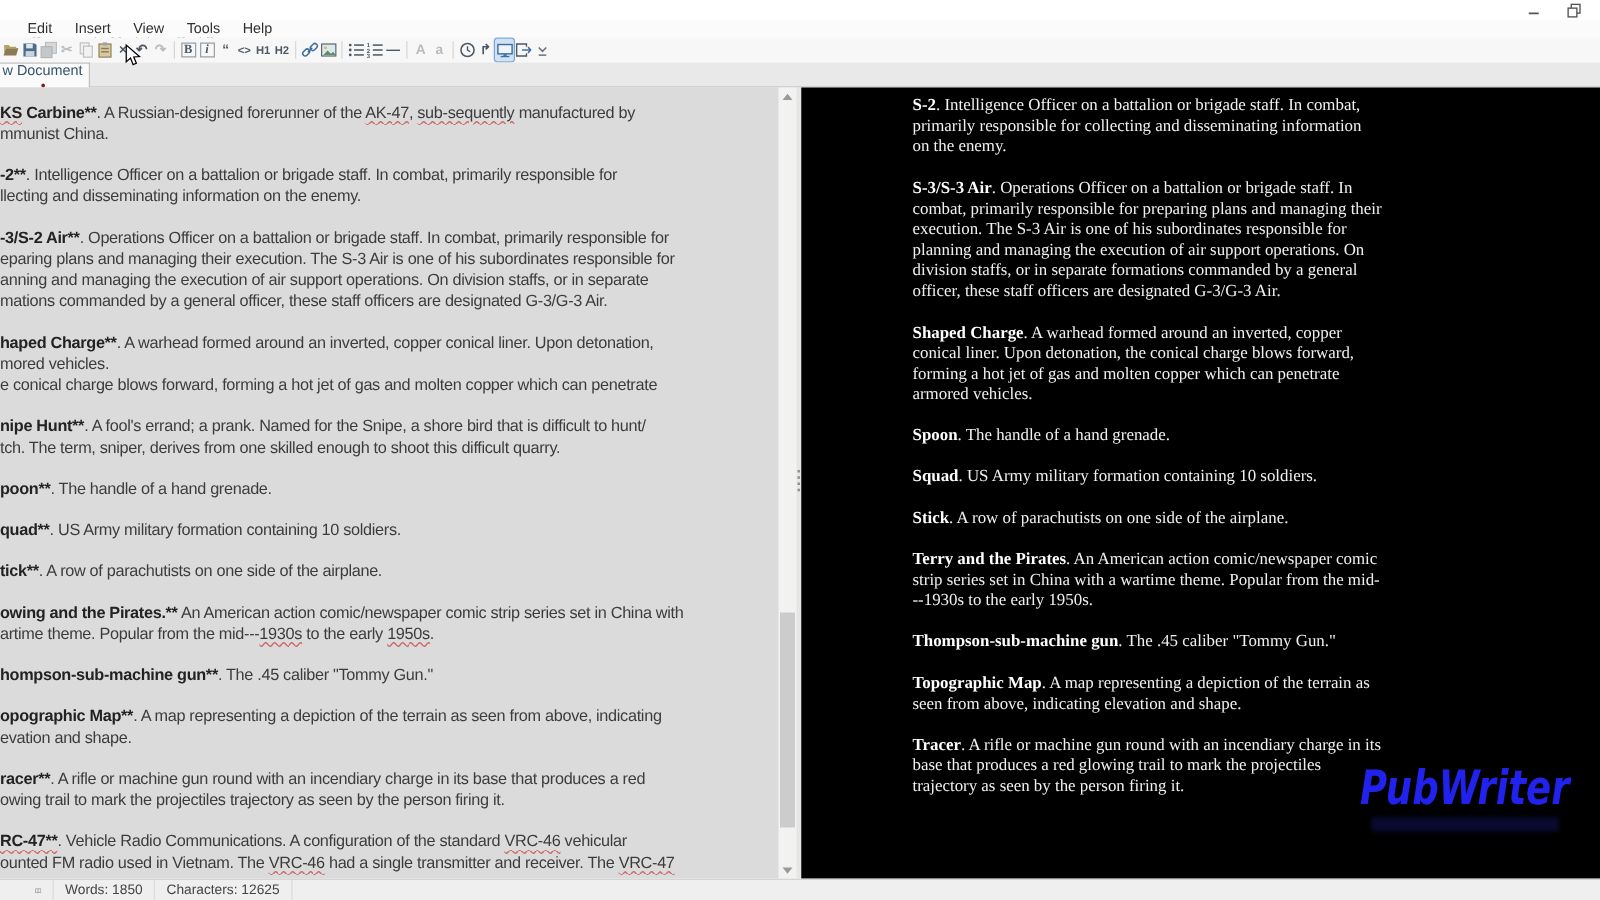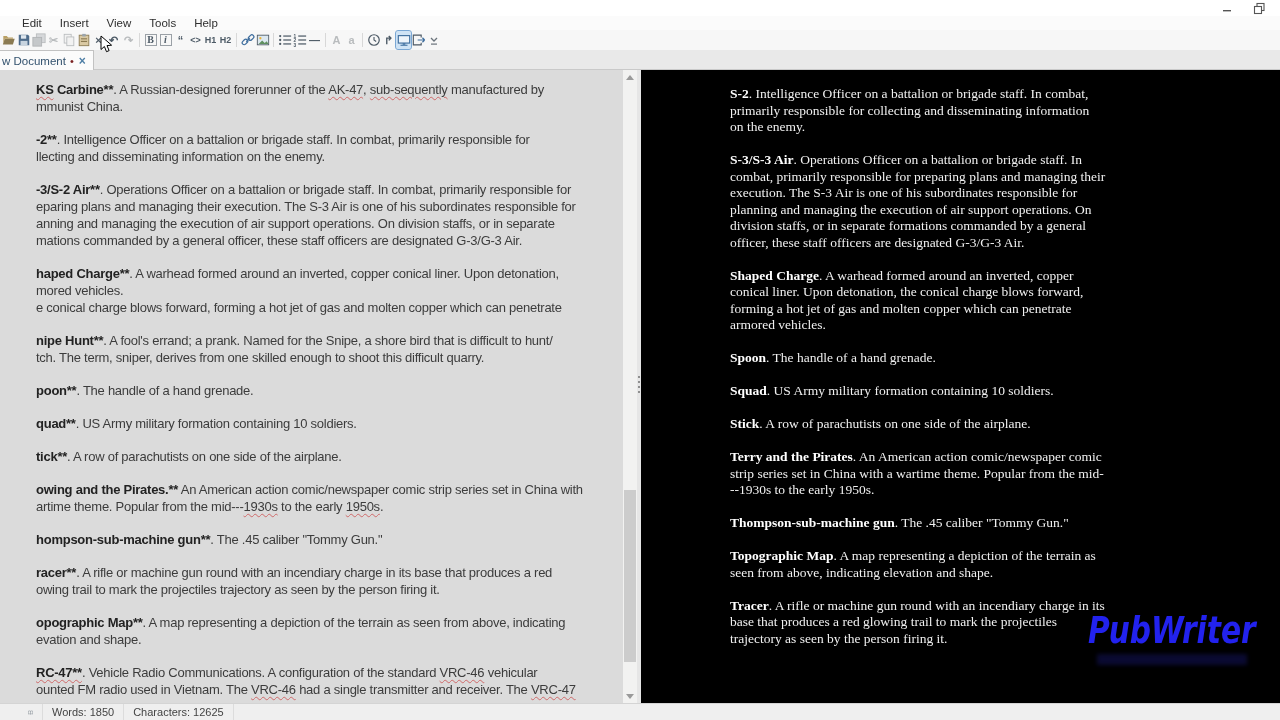--- a/index.html
+++ b/index.html
@@ -32,28 +32,28 @@
   .tb-ic.boxed { border:1px solid #9aa0a6; width:12px; height:12px; font-family:"Liberation Serif",serif;
                  font-size:10px; line-height:10px; }
   .tb-ic.italic { font-style:italic; }
   .tb-ic.small { font-size:9px; }
   .tb-sep { width:1px; height:14px; background:#d8d8d8; margin:0 3px; flex:0 0 auto; }
 
   #tabstrip { position:absolute; left:0; top:50px; width:1280px; height:20px; background:#e9e9e9;
               border-bottom:1px solid #c9c9c9; }
   #tab-active { position:absolute; left:0; top:0; height:20px; background:#fbfbfb;
                 border:1px solid #c2c2c2; border-bottom:none; border-left:none;
-                display:flex; align-items:center; padding:0 5px 0 2px; font-size:11.5px; color:#33526e; }
+                display:flex; align-items:center; padding:0 5px 0 2px; font-size:11.5px; color:#33526e;flex-direction:column; }
   #tab-dot { color:#7a2020; font-size:11px; margin:0 3px 0 4px; }
   #tab-close { color:#4e7fa6; font-weight:bold; font-size:12px; line-height:12px; padding:0 2px; }
 
   
   #editor { position:absolute; left:0; top:70px; width:623px; height:633px; background:#dbdbdb;
             overflow:hidden; padding-top:11px; }
-  .eline { white-space:nowrap; font-size:13px; letter-spacing:-0.25px; line-height:17px; color:#3c3c3c;margin-left:36px; }
+  .eline { white-space:nowrap; font-size:13px; letter-spacing:-0.25px; line-height:17px; color:#3c3c3c; }
   .eline .b { font-weight:bold; color:#222; }
   .eline .sp { text-decoration:underline; text-decoration-style:wavy; text-decoration-color:#cf6a6a;
                text-decoration-thickness:1px; text-underline-offset:2px; }
   .epara { margin-bottom:16px; }
 
   
   #vscroll { position:absolute; left:623px; top:70px; width:14px; height:633px; background:#f2f2f1; }
   #vs-up, #vs-down { position:absolute; left:0; width:14px; height:14px; display:flex;
                      align-items:center; justify-content:center; }
   #vs-up { top:0; } #vs-down { bottom:0; }
@@ -62,21 +62,21 @@
   .tri-down { width:0; height:0; border-left:4px solid transparent; border-right:4px solid transparent;
               border-top:5px solid #9a9a9a; }
   #vs-thumb { position:absolute; left:1px; top:420px; width:12px; height:172px; background:#cccccc; }
   #splitter { position:absolute; left:637px; top:70px; width:4px; height:633px; background:#e6e6e6; }
   #grip { position:absolute; left:1px; top:306px; width:2px; }
   #grip i { display:block; width:2px; height:2px; background:#8f8f8f; margin-bottom:3px; }
 
   
   #preview { position:absolute; left:641px; top:70px; width:639px; height:633px; background:#000;
              overflow:hidden; }
-  #preview-inner { margin-left:89px; width:376px; padding-top:16px;
+  #preview-inner { margin-left:89px; width:376px; padding-top:6px;
                    font-family:"Liberation Serif","DejaVu Serif",serif; font-size:13.5px;
                    line-height:16.5px; color:#f0f0f0; }
   .ppara { margin-bottom:16.5px; }
   .ppara strong { color:#fff; }
 
   
   #wm-glow { position:absolute; left:1075px; top:612px; width:200px; height:55px;
              background:radial-gradient(ellipse at center, rgba(0,0,0,0.95) 40%, rgba(0,0,0,0) 75%); }
   #watermark { position:absolute; left:1088px; top:608px; font-size:38px; font-weight:bold;
                font-style:italic; color:#2222ee; letter-spacing:0px; white-space:nowrap;
@@ -340,26 +340,26 @@
           <div class="eline"><span class="b">tick**</span><span>. A row of parachutists on one side of the airplane.</span></div>
         </div>
         <div class="epara">
           <div class="eline"><span class="b">owing and the Pirates.**</span><span> An American action comic/newspaper comic strip series set in China with</span></div>
           <div class="eline"><span>artime theme. Popular from the mid---</span><span class="sp">1930s</span><span> to the early </span><span class="sp">1950s</span><span>.</span></div>
         </div>
         <div class="epara">
           <div class="eline"><span class="b">hompson-sub-machine gun**</span><span>. The .45 caliber "Tommy Gun."</span></div>
         </div>
         <div class="epara">
+          <div class="eline"><span class="b">opographic Map**</span><span>. A map representing a depiction of the terrain as seen from above, indicating</span></div>
+          <div class="eline"><span>evation and shape.</span></div>
+        </div>
+        <div class="epara">
           <div class="eline"><span class="b">racer**</span><span>. A rifle or machine gun round with an incendiary charge in its base that produces a red</span></div>
           <div class="eline"><span>owing trail to mark the projectiles trajectory as seen by the person firing it.</span></div>
-        </div>
-        <div class="epara">
-          <div class="eline"><span class="b">opographic Map**</span><span>. A map representing a depiction of the terrain as seen from above, indicating</span></div>
-          <div class="eline"><span>evation and shape.</span></div>
         </div>
         <div class="epara">
           <div class="eline"><span class="b sp">RC-47**</span><span>. Vehicle Radio Communications. A configuration of the standard </span><span class="sp">VRC-46</span><span> vehicular</span></div>
           <div class="eline"><span>ounted FM radio used in Vietnam. The </span><span class="sp">VRC-46</span><span> had a single transmitter and receiver. The </span><span class="sp">VRC-47</span></div>
         </div>
       </div>
   </div>
 
   <div id="vscroll">
     <div id="vs-up">

